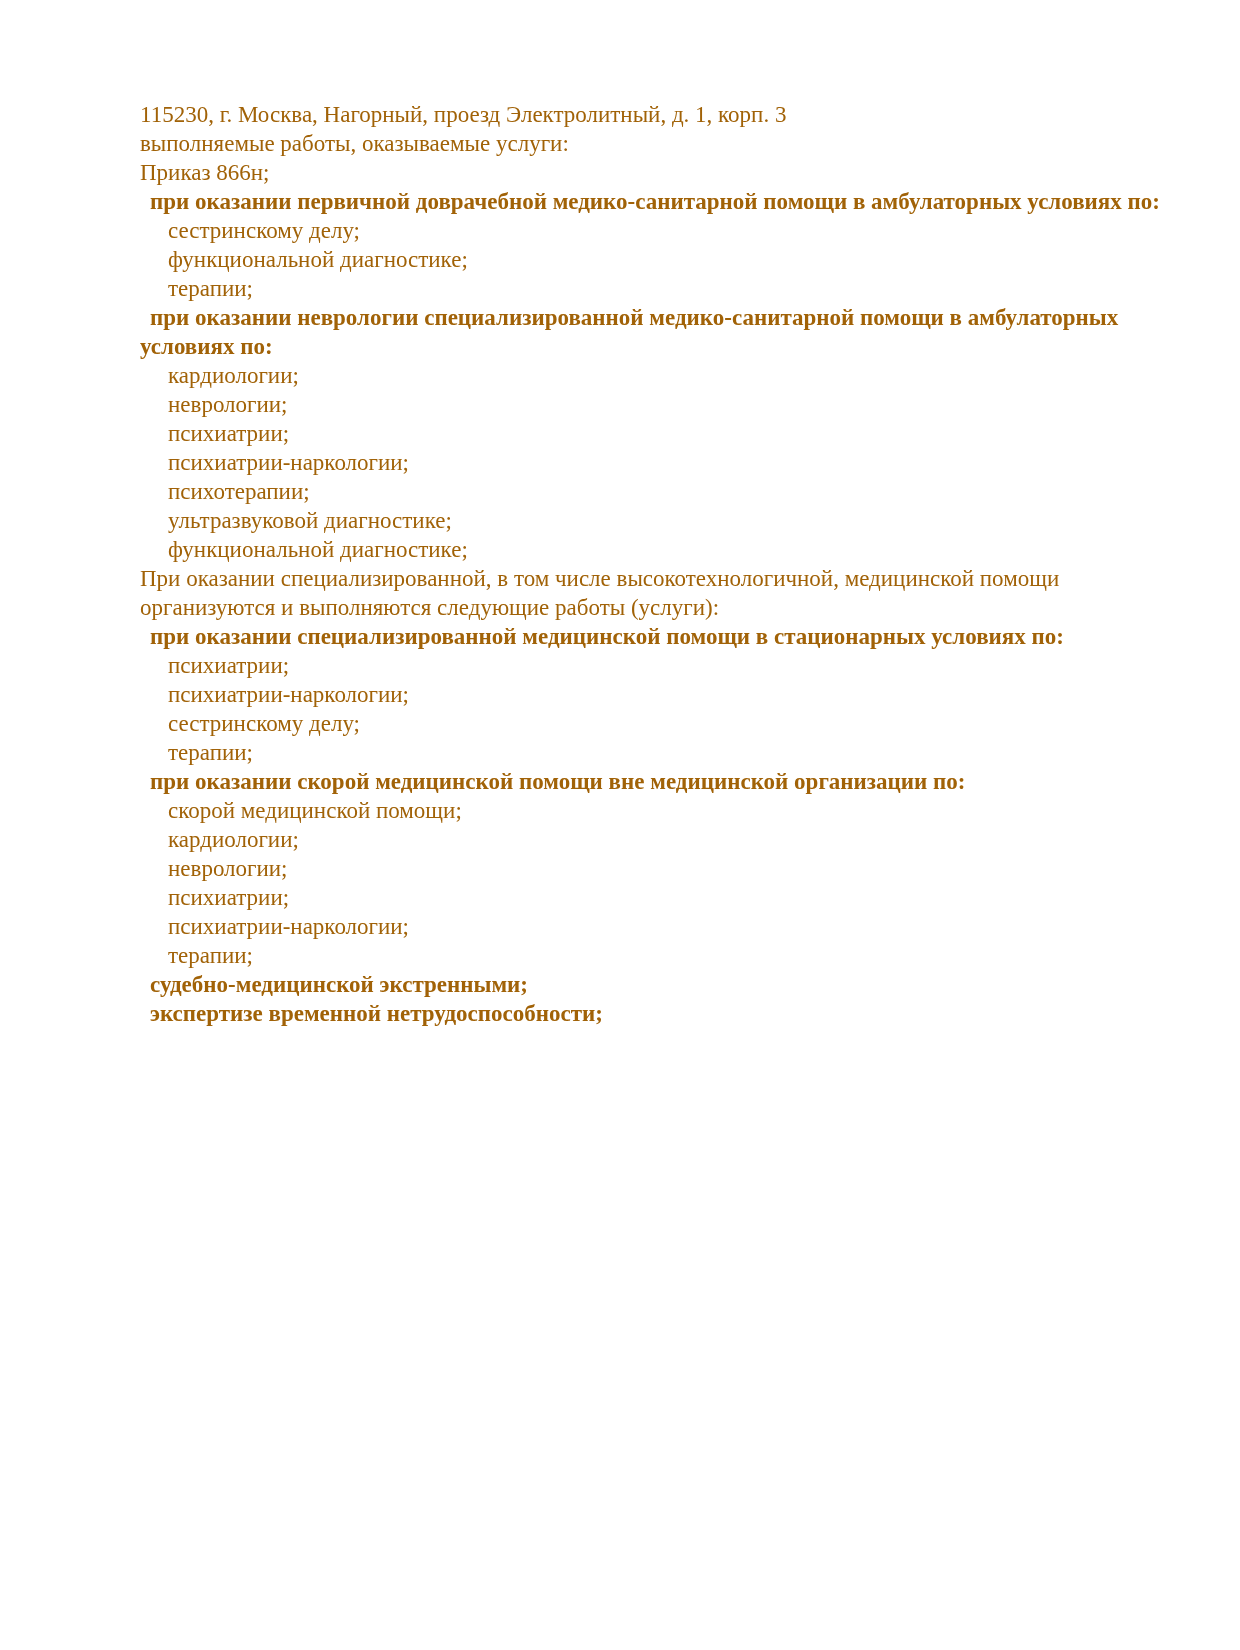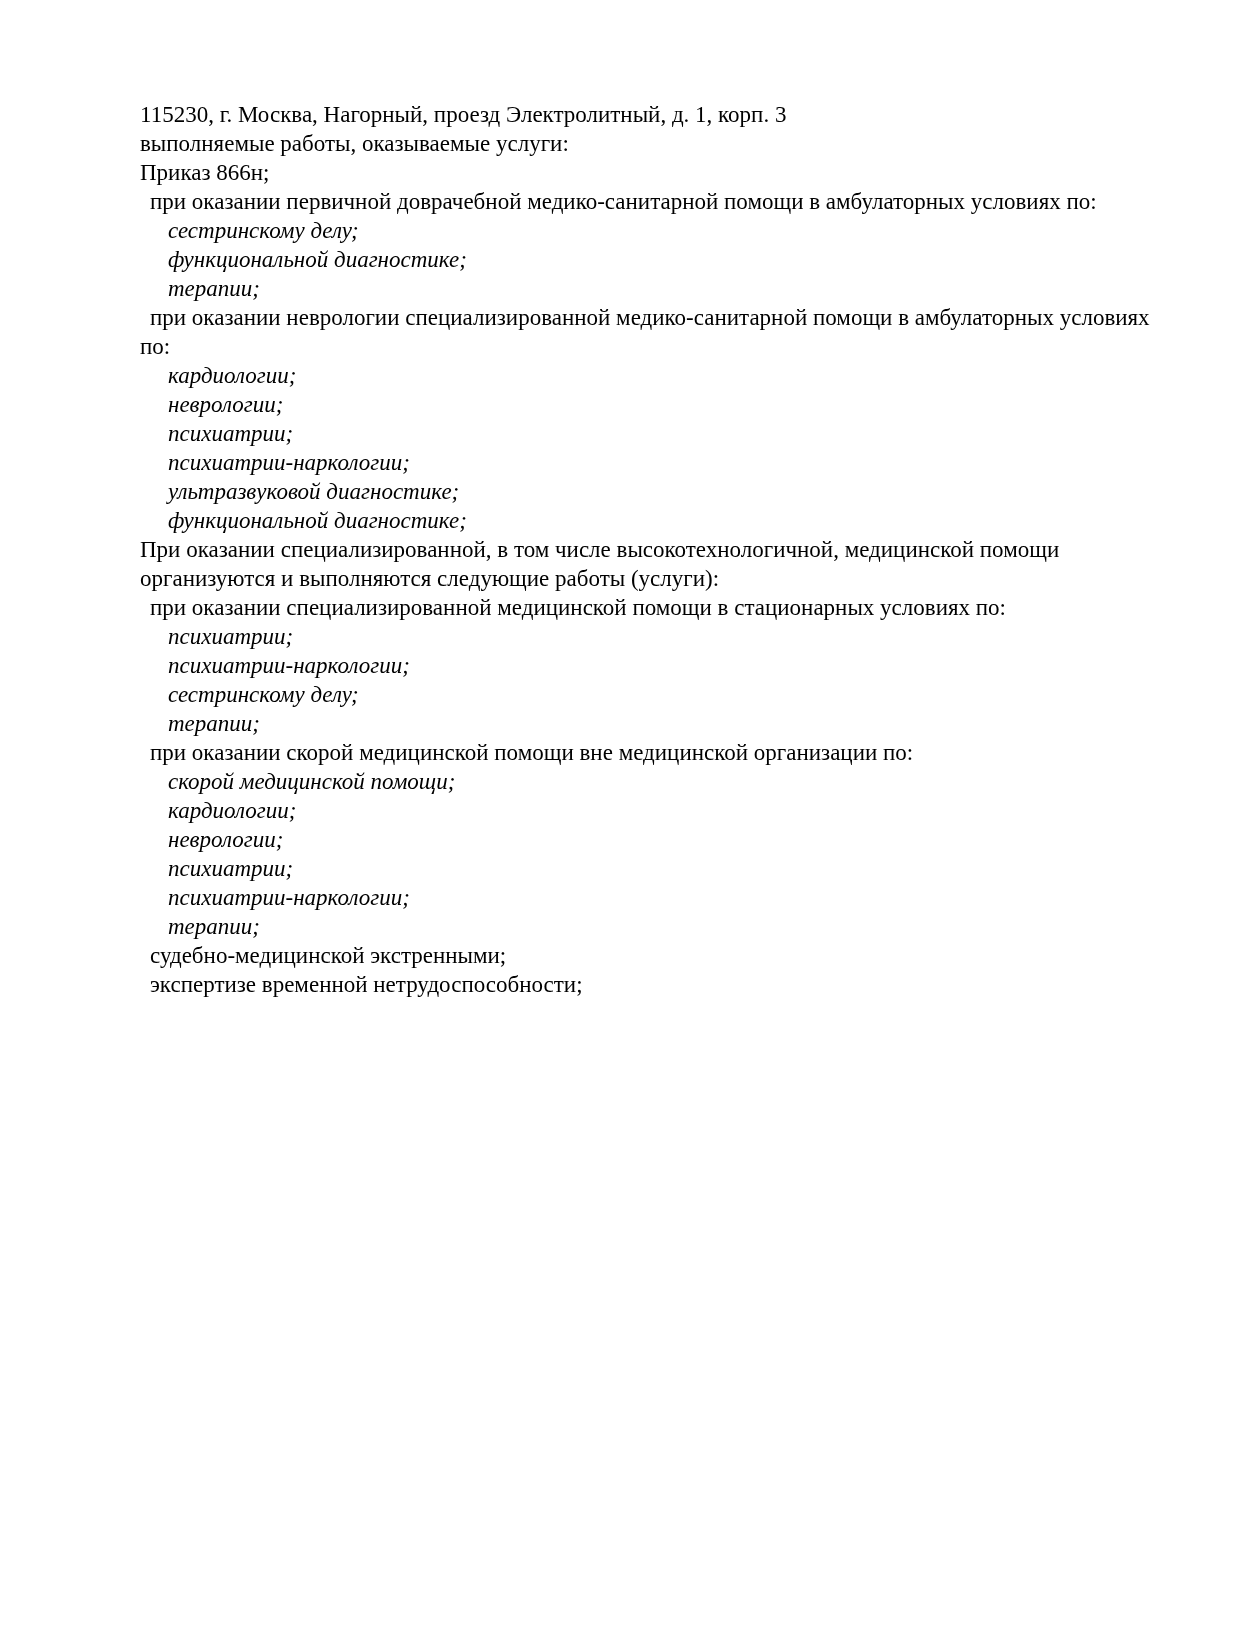--- a/index.html
+++ b/index.html
@@ -15,48 +15,49 @@
     overflow: hidden;
   }
   .doc {
     position: absolute;
     left: 140px;
     top: 100px;
     width: 1031px;
     font-family: "Liberation Serif", "DejaVu Serif", serif;
     font-size: 23px;
     line-height: 29px;
-    color: #000000;
+    color: #a16207;
     text-rendering: optimizeLegibility;
   }
   .doc p {
     margin: 0;
     padding: 0;
     text-indent: 0;
   }
-  .doc p.l1 { text-indent: 10px; }
-  .doc p.l2 { text-indent: 28px; font-style: italic; }
+  .doc p.l1 { text-indent: 10px; font-weight: bold; }
+  .doc p.l2 { text-indent: 28px; }
 </style>
 </head>
 <body>
 
 <div class="page">
   <div class="doc">
     <p class="l0">115230, г. Москва, Нагорный, проезд Электролитный, д. 1, корп. 3</p>
     <p class="l0">выполняемые работы, оказываемые услуги:</p>
     <p class="l0">Приказ 866н;</p>
     <p class="l1">при оказании первичной доврачебной медико-санитарной помощи в амбулаторных условиях по:</p>
     <p class="l2">сестринскому делу;</p>
     <p class="l2">функциональной диагностике;</p>
     <p class="l2">терапии;</p>
     <p class="l1">при оказании неврологии специализированной медико-санитарной помощи в амбулаторных условиях по:</p>
     <p class="l2">кардиологии;</p>
     <p class="l2">неврологии;</p>
     <p class="l2">психиатрии;</p>
     <p class="l2">психиатрии-наркологии;</p>
+    <p class="l2">психотерапии;</p>
     <p class="l2">ультразвуковой диагностике;</p>
     <p class="l2">функциональной диагностике;</p>
     <p class="l0">При оказании специализированной, в том числе высокотехнологичной, медицинской помощи организуются и выполняются следующие работы (услуги):</p>
     <p class="l1">при оказании специализированной медицинской помощи в стационарных условиях по:</p>
     <p class="l2">психиатрии;</p>
     <p class="l2">психиатрии-наркологии;</p>
     <p class="l2">сестринскому делу;</p>
     <p class="l2">терапии;</p>
     <p class="l1">при оказании скорой медицинской помощи вне медицинской организации по:</p>
     <p class="l2">скорой медицинской помощи;</p>

